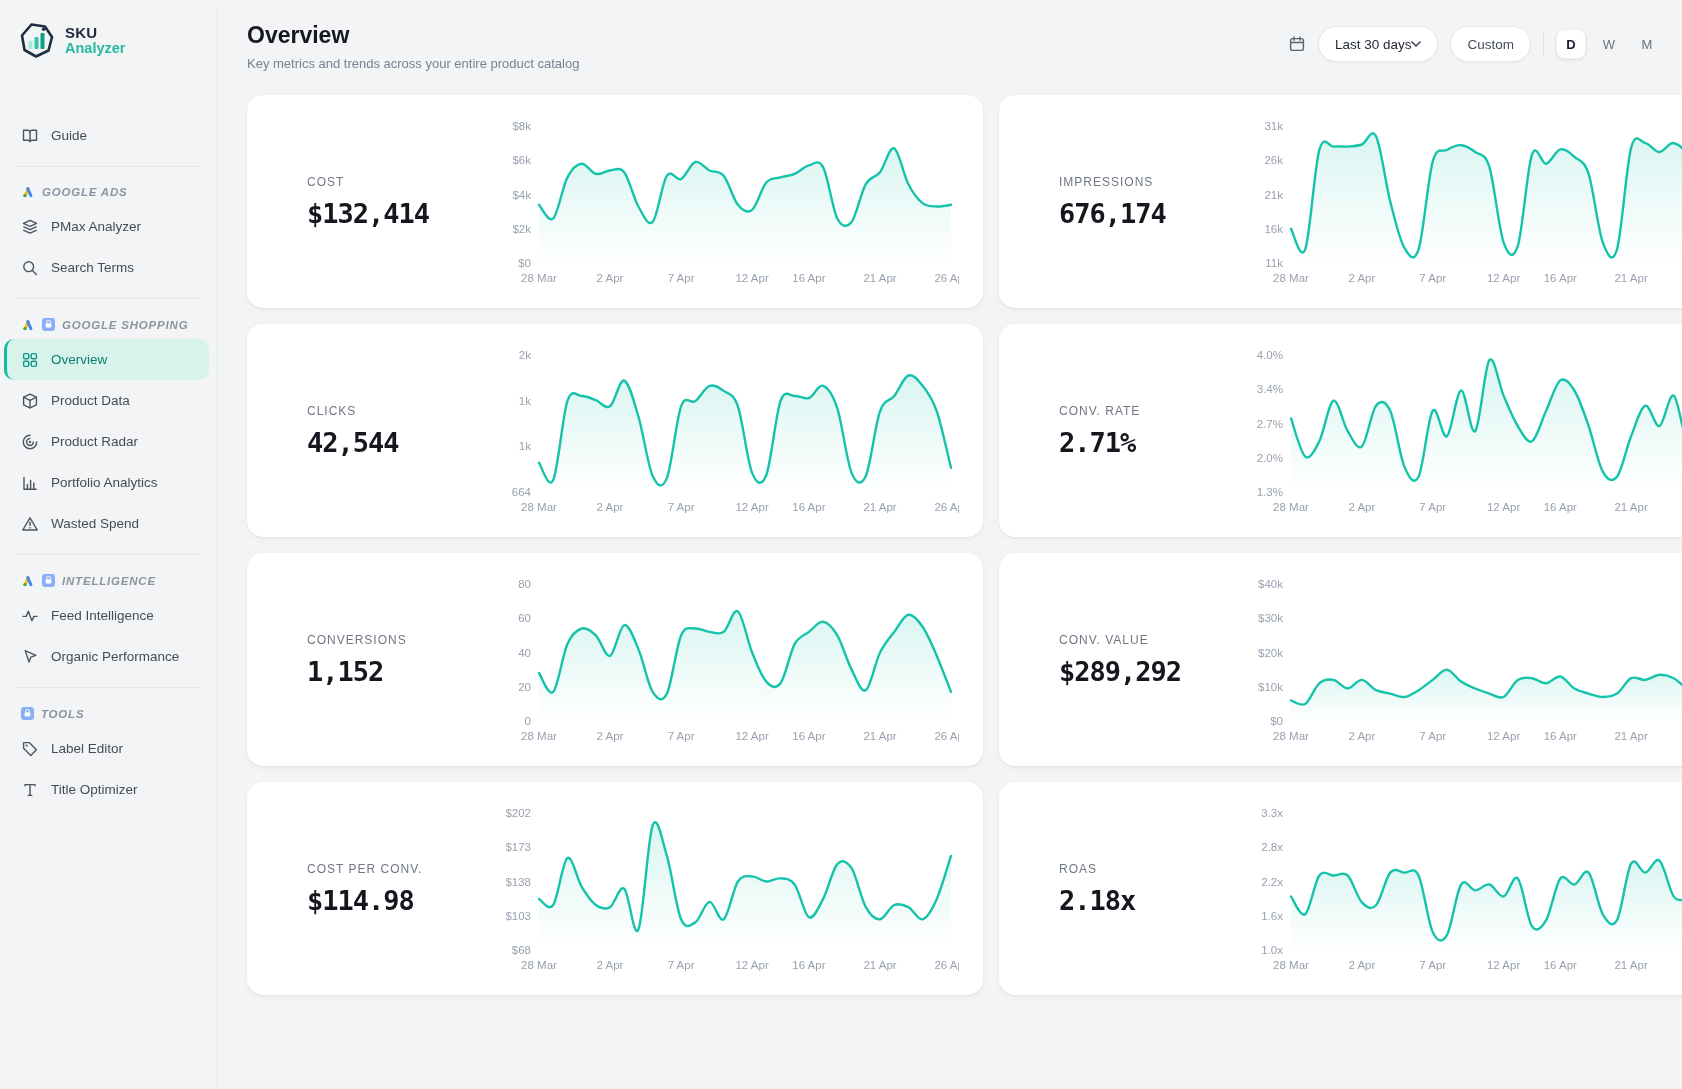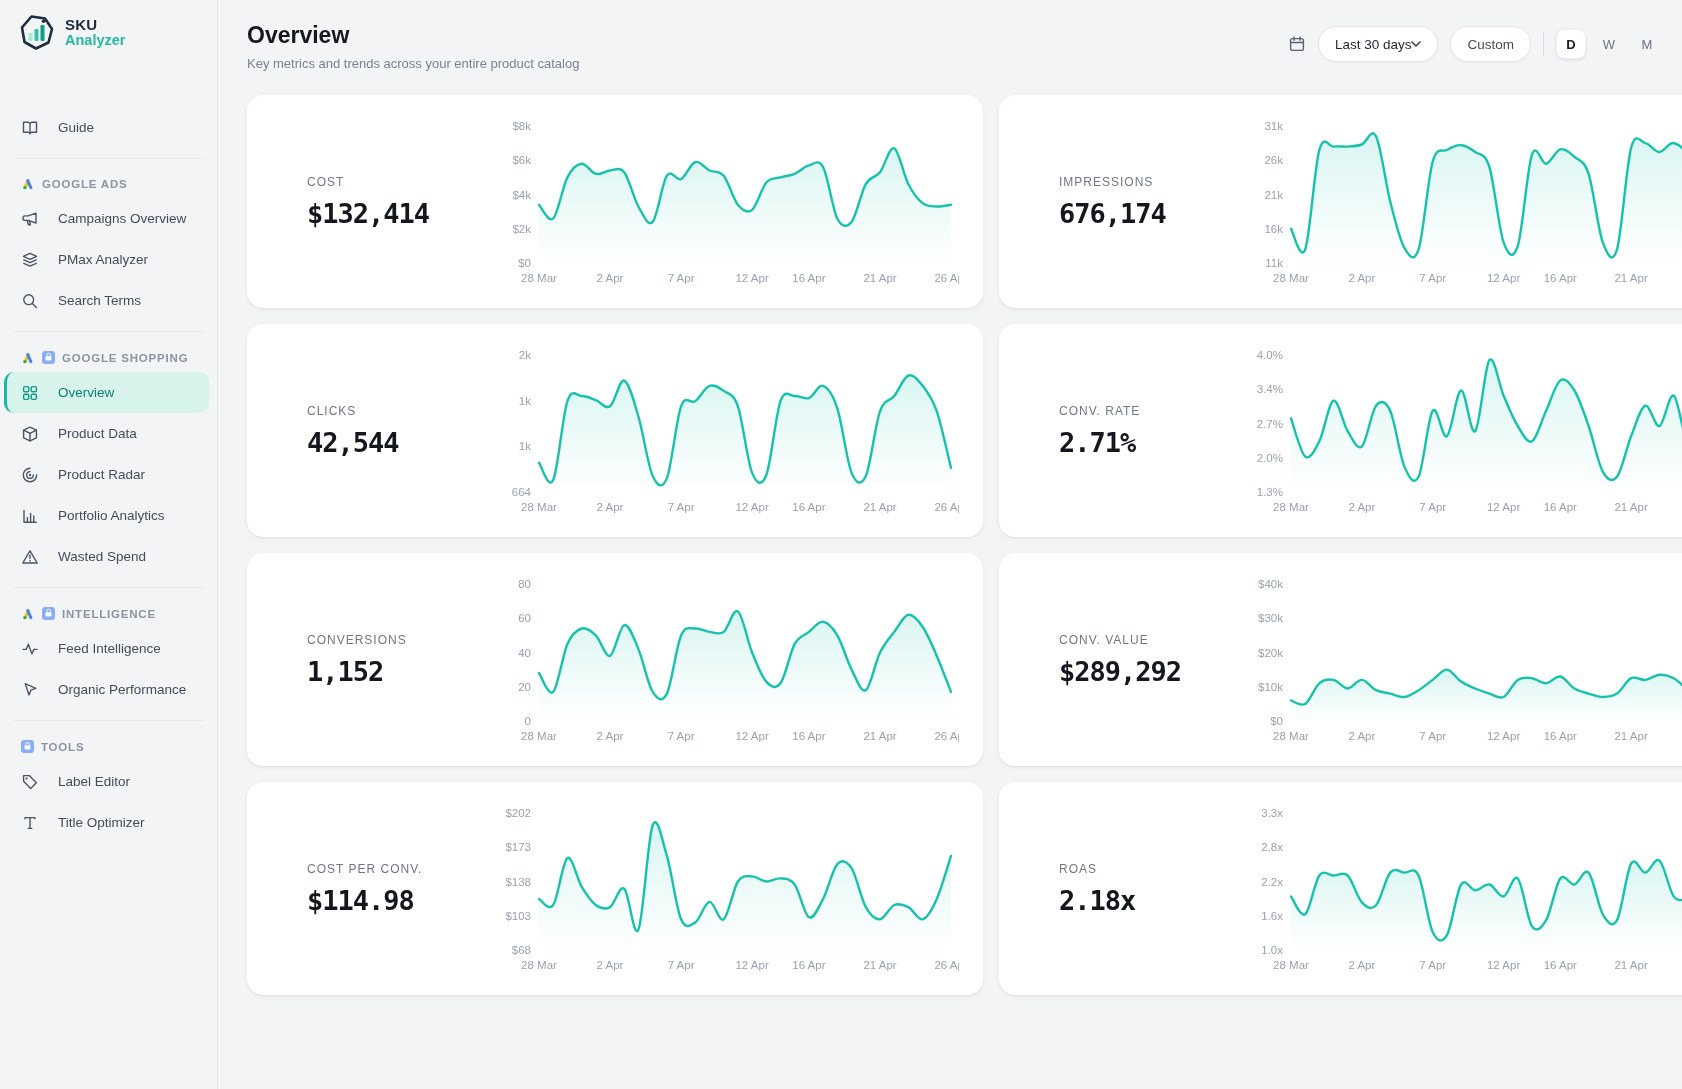--- a/index.html
+++ b/index.html
@@ -1,37 +1,37 @@
 <!DOCTYPE html>
 <html><head>
 <meta charset="utf-8">
 <title>SKU Analyzer</title>
 <style>
   * { margin:0; padding:0; box-sizing:border-box; }
   html,body { width:1682px; height:1089px; overflow:hidden; }
   body { background:#f2f4f6; font-family:"Liberation Sans", sans-serif; color:#1d2430; }
 
   
-  .sidebar { position:fixed; left:0; top:0; bottom:0; width:218px; background:#f2f4f6;
+  .sidebar { position:fixed; left:0; top:8px; bottom:0; width:218px; background:#f2f4f6;
              border-right:1px solid #e4e7eb; }
   .logo { display:flex; align-items:center; gap:9px; padding:13px 12px 0 16px; }
   .brand-top { font-size:15px; font-weight:800; color:#1e2b3c; letter-spacing:.2px; line-height:1.05; }
   .brand-sub { font-size:14.5px; font-weight:700; color:#26b9a0; line-height:1.1; }
   .nav { margin-top:54px; }
-  .nav-item { display:flex; align-items:center; gap:19px; height:41px; margin:0 8px 0 4px;
+  .nav-item { display:flex; align-items:center; gap:12px; height:41px; margin:0 8px 0 4px;
               padding-left:14px; border-left:3px solid transparent; border-radius:10px;
               color:#454c59; cursor:pointer; }
   .nav-item .nav-icon { display:inline-flex; width:18px; height:18px; color:#4d5563; }
   .nav-label { font-size:13.5px; }
   .nav-item.active { background:#d8f3ec; border-left-color:#15bba1; color:#0b7f6e; }
   .nav-item.active .nav-icon { color:#0e9a84; }
   .nav-item.active .nav-label { font-weight:500; }
   .nav-divider { height:1px; background:#e6e9ed; margin:10px 14px; }
   .nav-section-header { display:flex; align-items:center; gap:7px; padding:9px 16px 8px 21px; }
-  .nav-section-label { font-size:11.5px; font-weight:700; color:#8d94a1; letter-spacing:.8px; }
+  .nav-section-label { font-size:11.5px; font-weight:700; color:#8d94a1; letter-spacing:.8px;font-style:italic; }
   .badge { display:inline-flex; }
 
   svg.icon { width:18px; height:18px; fill:none; stroke:currentColor; stroke-width:1.4;
              stroke-linecap:round; stroke-linejoin:round; }
 
   
   .main { margin-left:219px; padding:22px 20px 20px 28px; height:100%; }
   .header-row { display:flex; justify-content:space-between; align-items:flex-start; }
   .page-title { font-size:23px; font-weight:700; color:#15181e; }
   .page-subtitle { font-size:13px; color:#7a8290; margin-top:7px; }
@@ -99,29 +99,20 @@
               <path d="M4.1 9.7 7.3 2.6" stroke="#FBBC04" stroke-width="3" stroke-linecap="round"></path>
               <circle cx="3.9" cy="9.6" r="1.7" fill="#34A853"></circle>
               <path d="M6.7 2.6 9.9 9.7" stroke="#4285F4" stroke-width="3" stroke-linecap="round"></path>
             </svg>
           </span>
           <span class="nav-section-label">GOOGLE ADS</span>
         </div>
         <div class="nav-item">
           <span class="nav-icon">
             <svg class="icon" viewBox="0 0 18 18">
-              <path d="M15 3.2 7.2 5.9H3.8A1.8 1.8 0 0 0 2 7.7v.9a1.8 1.8 0 0 0 1.8 1.8h3.4L15 13z"></path>
-              <path d="M6.3 10.7l1.1 4.1h2.1l-1.1-4.4"></path>
-            </svg>
-          </span>
-          <span class="nav-label">Campaigns Overview</span>
-        </div>
-        <div class="nav-item">
-          <span class="nav-icon">
-            <svg class="icon" viewBox="0 0 18 18">
               <path d="M9 2.3 15.6 5.3 9 8.3 2.4 5.3z"></path>
               <path d="M2.8 8.9 9 11.7l6.2-2.8"></path>
               <path d="M2.8 12.3 9 15.1l6.2-2.8"></path>
             </svg>
           </span>
           <span class="nav-label">PMax Analyzer</span>
         </div>
         <div class="nav-item">
           <span class="nav-icon">
             <svg class="icon" viewBox="0 0 18 18">

